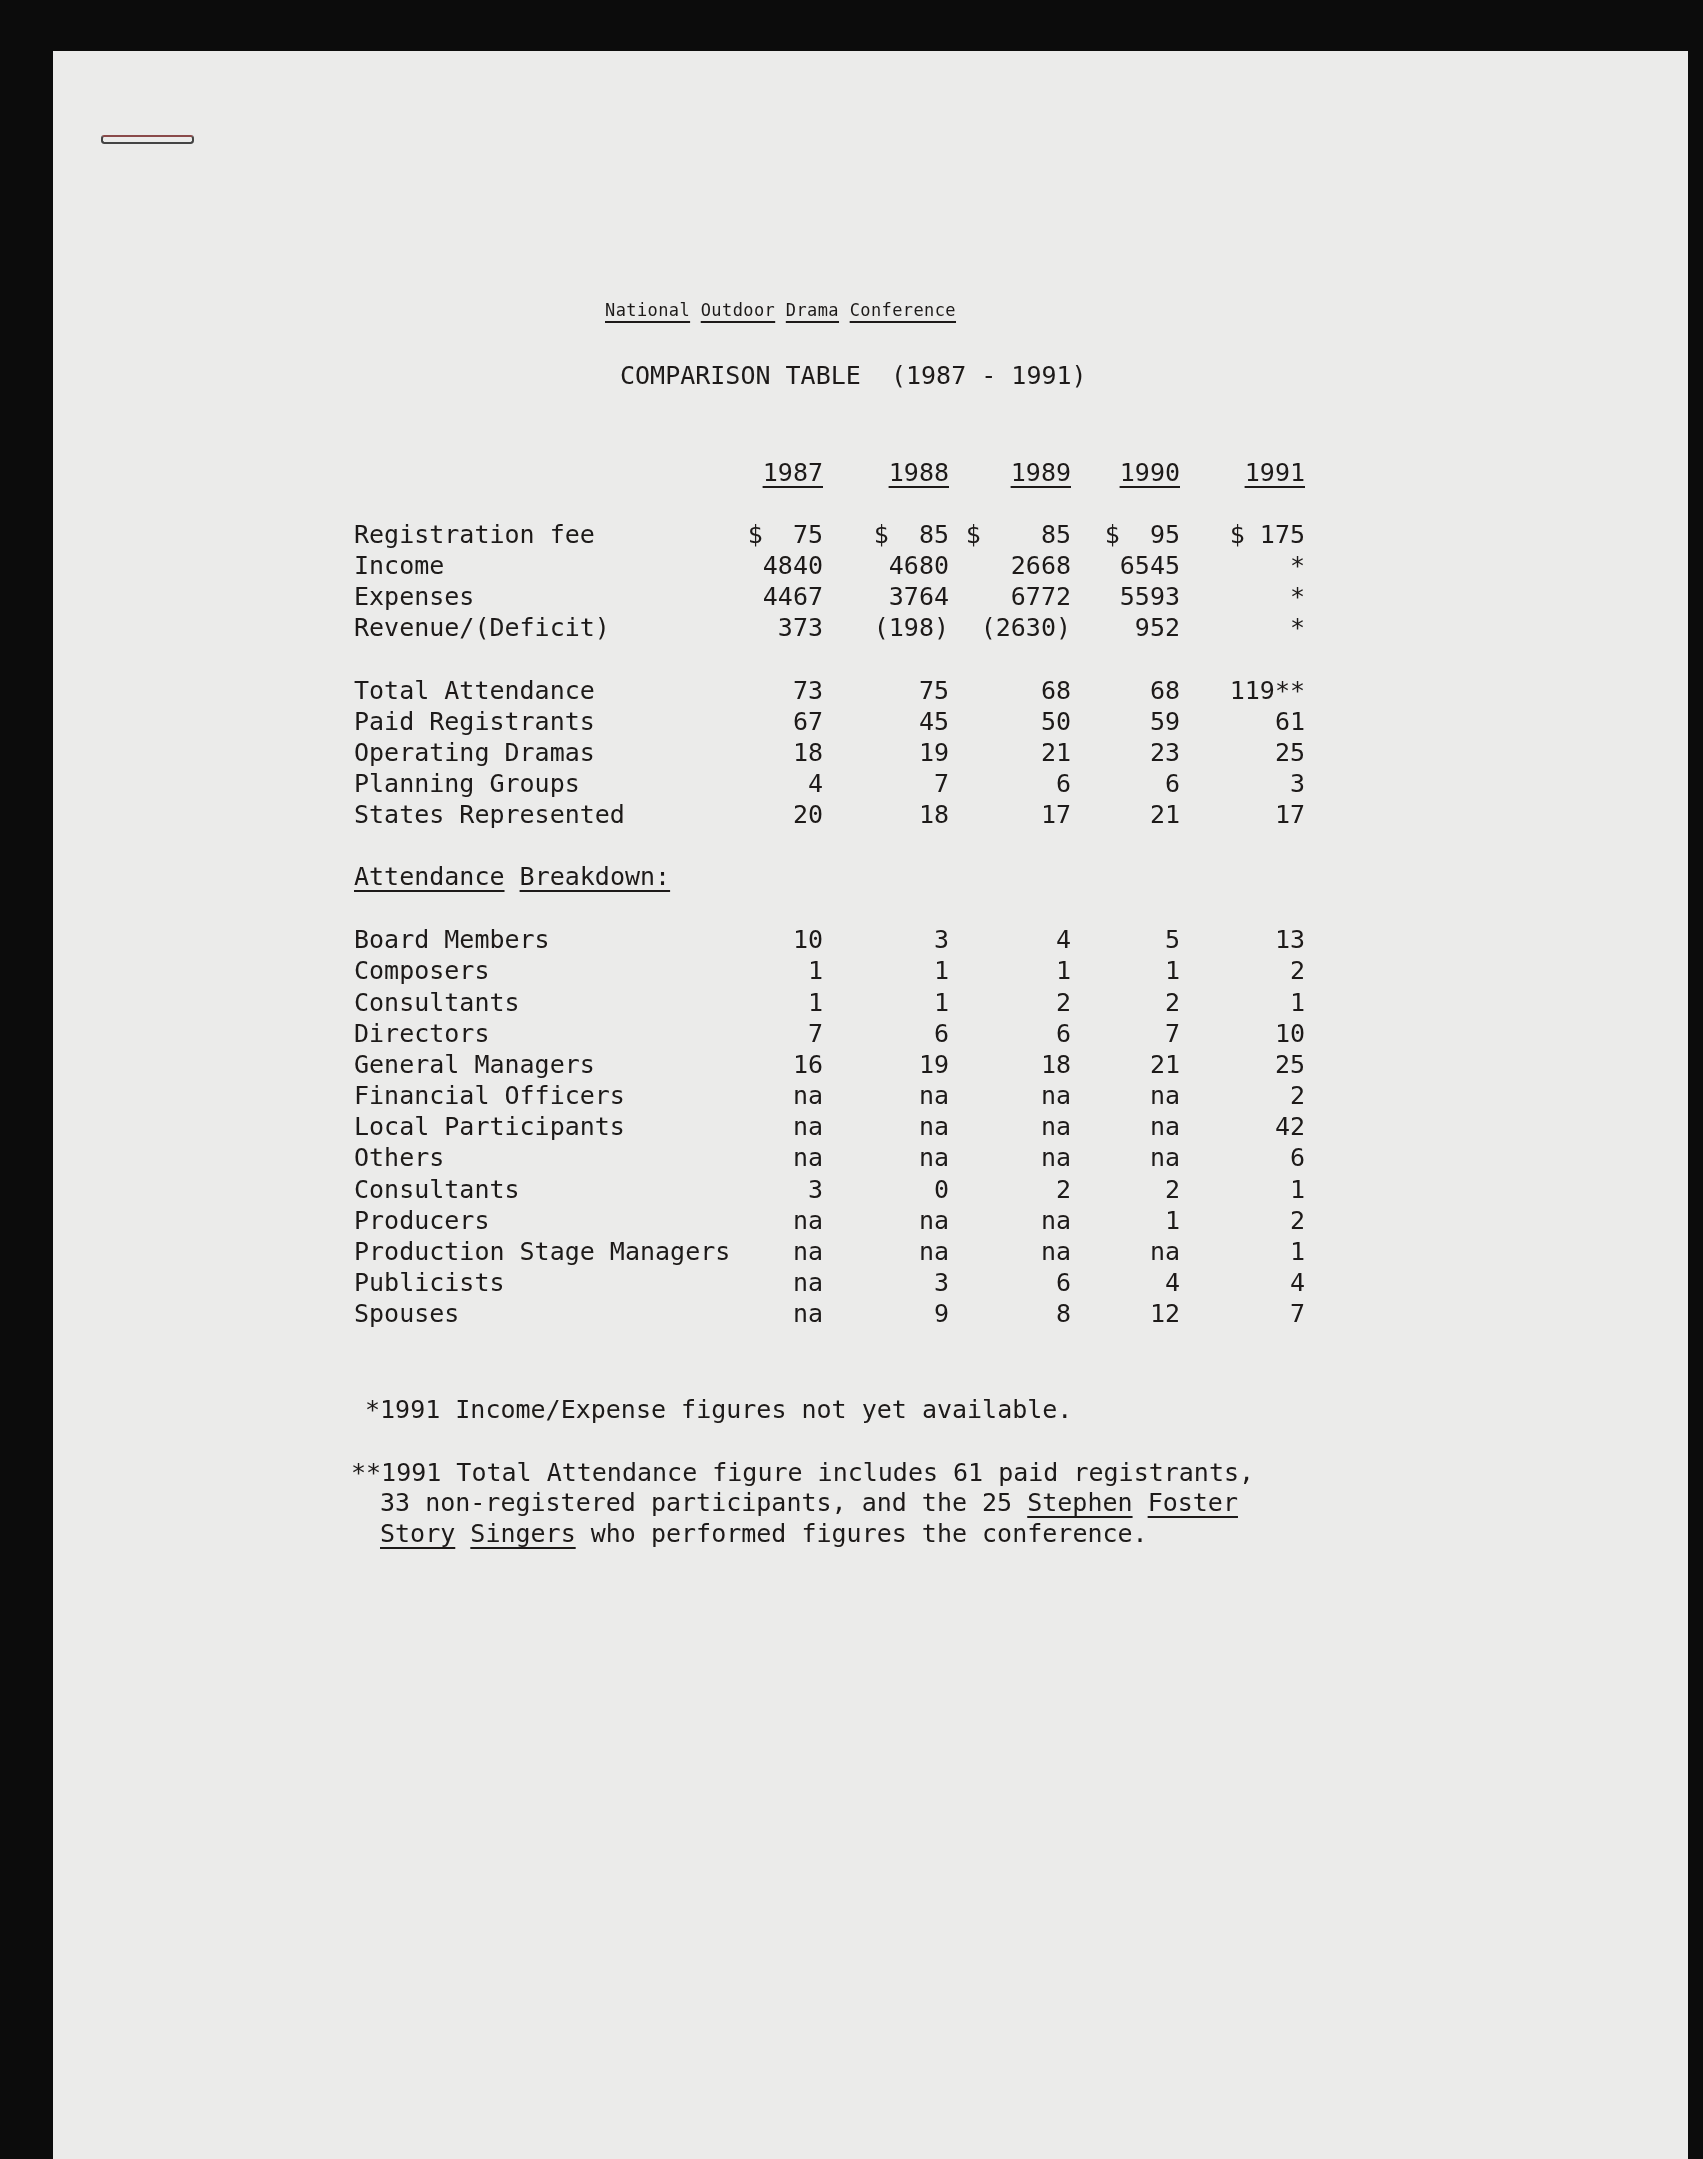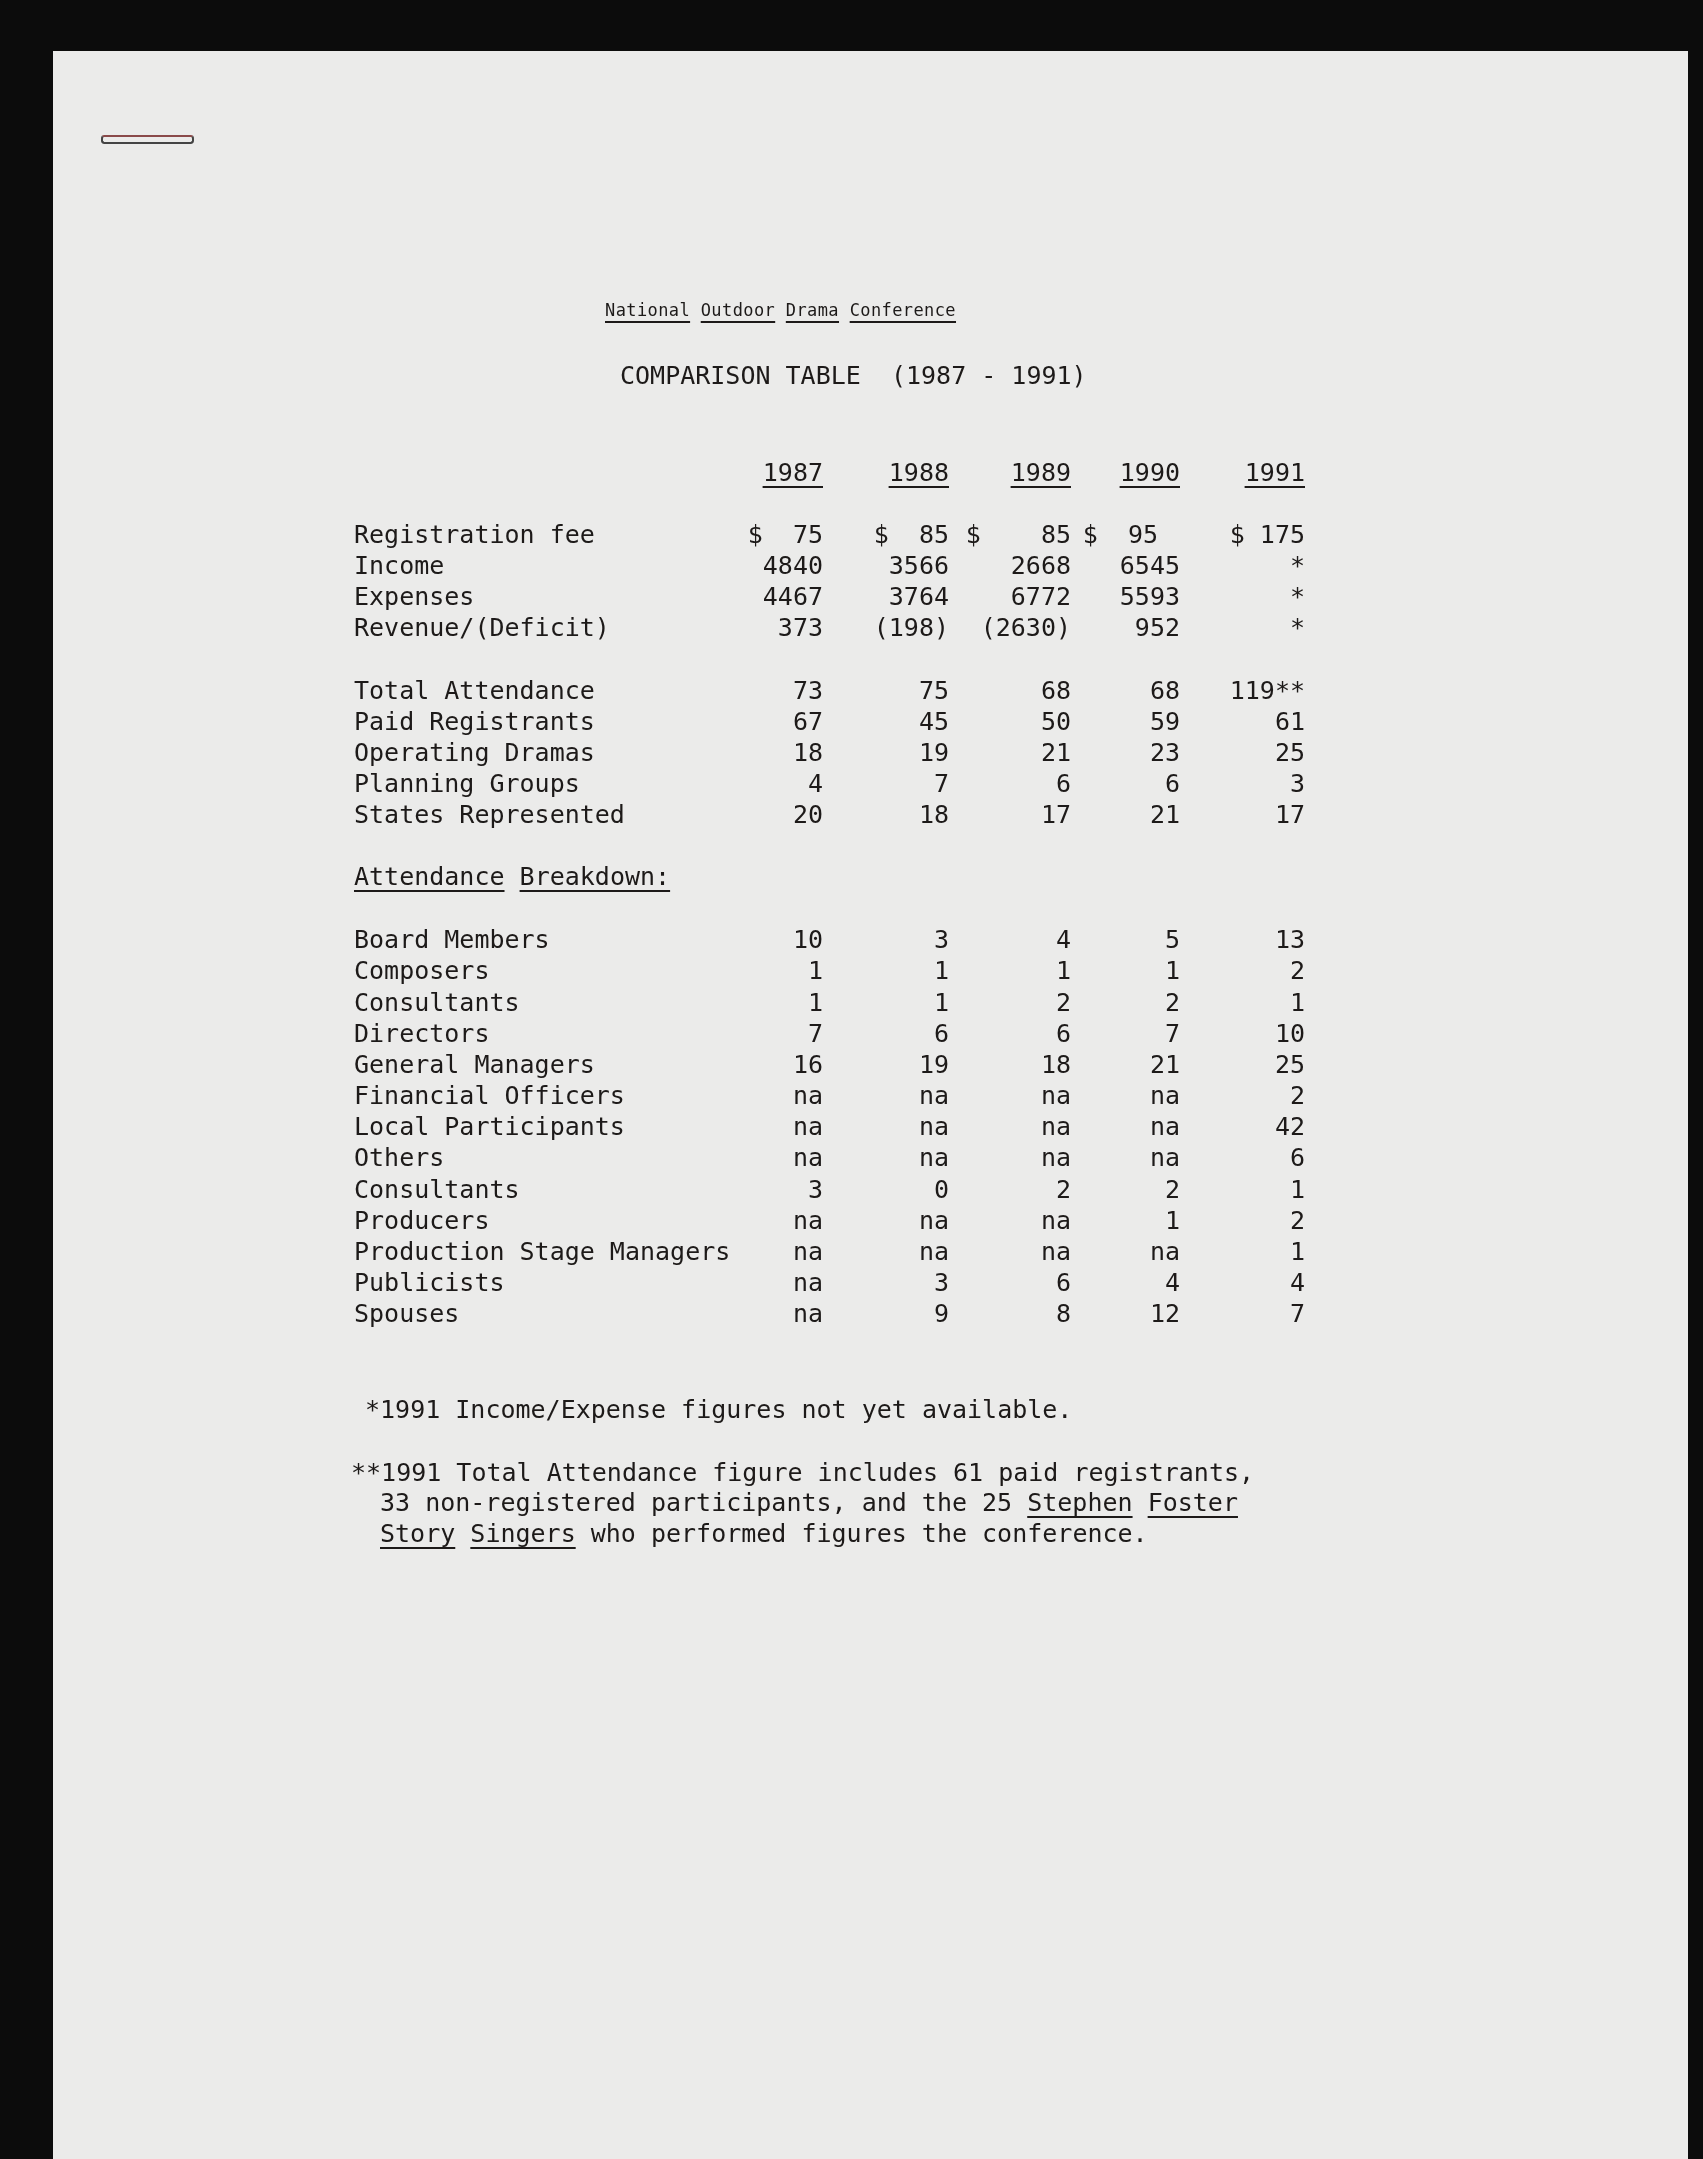--- a/index.html
+++ b/index.html
@@ -63,25 +63,25 @@
 <div class="t year num c2" style="top:457px"><span class="u">1988</span></div>
 <div class="t year num c3" style="top:457px"><span class="u">1989</span></div>
 <div class="t year num c4" style="top:457px"><span class="u">1990</span></div>
 <div class="t year num c5" style="top:457px"><span class="u">1991</span></div>
 
 <div id="rows">
     <div class="t label" style="top: 519px;">Registration fee</div>
     <div class="t num c1" style="top: 519px;">$  75</div>
     <div class="t num c2" style="top: 519px;">$  85</div>
     <div class="t num c3" style="top: 519px;">$    85</div>
-    <div class="t num c4" style="top: 519px; text-align: center;">$  95</div>
+    <div class="t num c4" style="top: 519px;">$  95</div>
     <div class="t num c5" style="top: 519px;">$ 175</div>
     <div class="t label" style="top: 550px;">Income</div>
     <div class="t num c1" style="top: 550px;">4840</div>
-    <div class="t num c2" style="top: 550px;">3566</div>
+    <div class="t num c2" style="top: 550px;">4680</div>
     <div class="t num c3" style="top: 550px;">2668</div>
     <div class="t num c4" style="top: 550px;">6545</div>
     <div class="t num c5" style="top: 550px;">*</div>
     <div class="t label" style="top: 581px;">Expenses</div>
     <div class="t num c1" style="top: 581px;">4467</div>
     <div class="t num c2" style="top: 581px;">3764</div>
     <div class="t num c3" style="top: 581px;">6772</div>
     <div class="t num c4" style="top: 581px;">5593</div>
     <div class="t num c5" style="top: 581px;">*</div>
     <div class="t label" style="top: 612px;">Revenue/(Deficit)</div>

